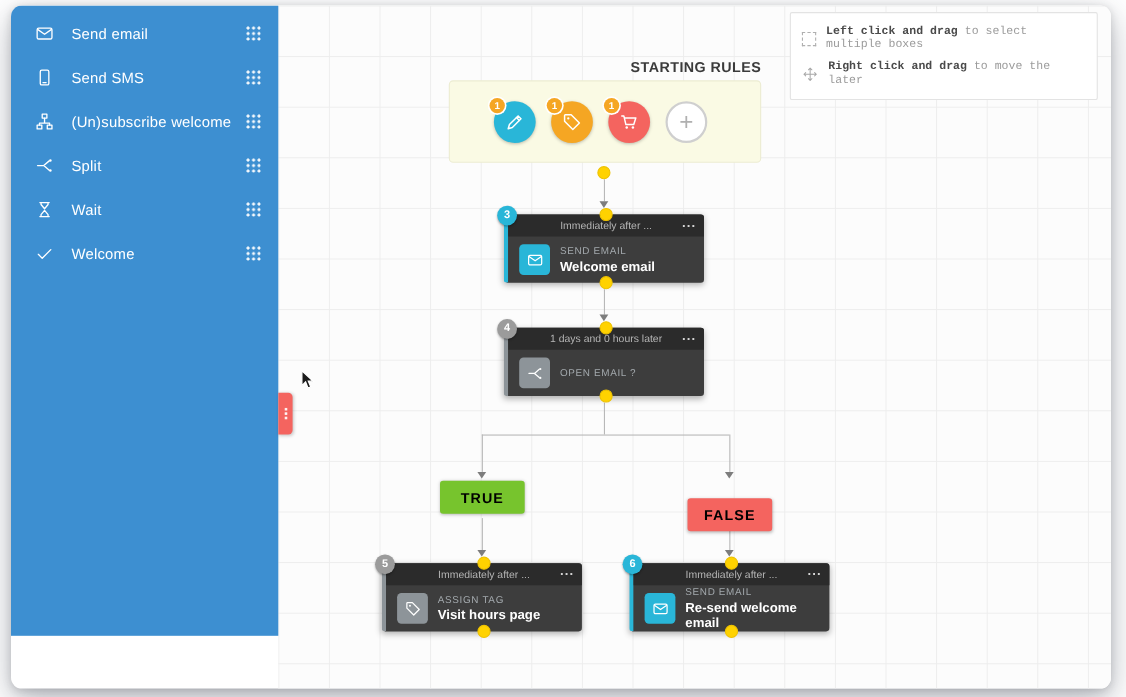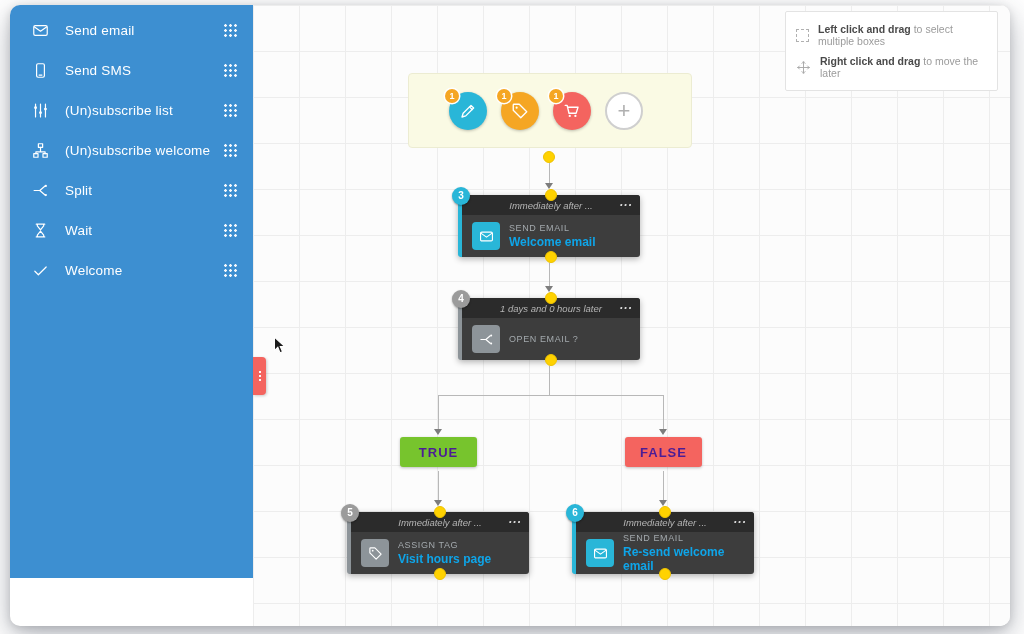--- a/index.html
+++ b/index.html
@@ -18,21 +18,21 @@
   .collapse-handle{position:absolute;left:243px;top:352px;width:13px;height:38px;background:#f4645f;border-radius:0 4px 4px 0;
         display:flex;align-items:center;justify-content:center;z-index:7;box-shadow:1px 1px 3px rgba(0,0,0,.2);cursor:pointer;}
   .collapse-dots{width:4px;height:12px;background-image:radial-gradient(circle at 2px 2px, rgba(255,255,255,.95) 1.1px, transparent 1.3px);background-size:4px 4px;}
 
   
   .canvas{position:absolute;left:243px;top:0;right:0;bottom:0;background-color:#fcfcfc;
         background-image:linear-gradient(to right,#ededed 1px,transparent 1px),linear-gradient(to bottom,#ededed 1px,transparent 1px);
         background-size:46px 46px;}
 
   
-  .legend{position:absolute;top:6px;right:12px;width:213px;background:#fff;border:1px solid #e3e3e3;border-radius:2px;padding:7px 10px;box-sizing:border-box;}
+  .legend{position:absolute;top:6px;right:12px;width:280px;background:#fff;border:1px solid #e3e3e3;border-radius:2px;padding:7px 10px;box-sizing:border-box;font-family:Liberation Mono, monospace;}
   .legend-row{display:flex;align-items:center;gap:9px;padding:4px 0;font-size:10.5px;color:#9b9b9b;}
   .legend-row b{color:#4a4a4a;}
   .sel-icon{width:11px;height:11px;border:1px dashed #b0b0b0;flex:none;}
   .mi{width:15px;height:15px;fill:none;stroke:#a8a8a8;stroke-width:1.5;stroke-linecap:round;flex:none;}
 
   
   .start-title{position:absolute;left:155px;top:48px;width:284px;text-align:right;font-size:13px;font-weight:800;color:#3b3b3b;letter-spacing:.4px;}
   .start-box{position:absolute;left:155px;top:68px;width:284px;height:75px;background:#fafae4;border:1px solid #ececd2;border-radius:4px;
         display:flex;align-items:center;padding-left:40px;gap:14px;box-sizing:border-box;}
   .trigger{width:38px;height:38px;border-radius:50%;position:relative;display:flex;align-items:center;justify-content:center;
@@ -50,36 +50,36 @@
   .vline{position:absolute;width:1px;background:#b8b8b8;z-index:1;}
   .hline{position:absolute;height:1px;background:#b8b8b8;z-index:1;}
   .arrow{position:absolute;width:0;height:0;border-left:4px solid transparent;border-right:4px solid transparent;border-top:6px solid #7d7d7d;
         transform:translateX(-50%);z-index:2;}
 
   
   .node{position:absolute;width:182px;height:62px;background:#3d3d3d;border-radius:3px;box-shadow:0 2px 6px rgba(0,0,0,.3);
         border-left:4px solid transparent;box-sizing:border-box;z-index:2;cursor:pointer;}
   .accent-blue{border-left-color:#29b6d8}.accent-gray{border-left-color:#8d9499}
   .node-header{height:20px;background:#2b2b2b;border-radius:3px 3px 0 0;display:flex;align-items:center;justify-content:center;position:relative;
-        color:#b5b5b5;font-size:9.5px;font-style:italic;}
+        color:#b5b5b5;font-size:9.5px;}
   .node-menu{position:absolute;right:7px;top:-2px;line-height:18px;color:#d6d6d6;font-size:12px;font-weight:700;letter-spacing:1px;cursor:pointer;}
   .node-body{height:42px;display:flex;align-items:center;padding:0 10px;gap:9px;box-sizing:border-box;}
   .node-icon{width:28px;height:28px;border-radius:4px;display:flex;align-items:center;justify-content:center;flex:none;}
   .ic-blue{background:#29b6d8}.ic-gray{background:#8d9499}
   .node-icon svg{width:15px;height:15px;fill:none;stroke:#fff;stroke-width:1.8;stroke-linecap:round;stroke-linejoin:round;}
   .node-type{font-size:9px;color:#a3a9ad;letter-spacing:.6px;}
-  .node-title{font-size:12px;color:#0ea5e9;font-weight:700;margin-top:2px;}
+  .node-title{font-size:12px;color:#ffffff;font-weight:700;margin-top:2px;}
   .badge{position:absolute;top:-8px;left:-10px;width:18px;height:18px;border-radius:50%;color:#fff;font-size:10px;font-weight:700;line-height:18px;
         text-align:center;box-shadow:0 1px 2px rgba(0,0,0,.35);z-index:4;}
   .badge.blue{background:#29b6d8}.badge.gray{background:#9b9b9b}
   .dot-top{left:50%;top:-6px;transform:translateX(-50%);}
   .dot-bottom{left:50%;bottom:-6px;transform:translateX(-50%);}
 
   
-  .branch-btn{position:absolute;width:77px;height:30px;border-radius:3px;color:#4c1d95;font-weight:700;font-size:13px;letter-spacing:1px;
+  .branch-btn{position:absolute;width:77px;height:30px;border-radius:3px;color:#000000;font-weight:700;font-size:13px;letter-spacing:1px;
         display:flex;align-items:center;justify-content:center;box-shadow:0 1px 3px rgba(0,0,0,.25);cursor:pointer;z-index:2;}
   .btn-true{background:#77c42d}.btn-false{background:#f4645f}
 
   .cursor{position:absolute;left:262px;top:331px;z-index:9;pointer-events:none;}
 </style>
 </head>
 <body>
 
 <div class="card">
 
@@ -97,30 +97,20 @@
     <div class="sidebar-item">
       <svg class="si" viewBox="0 0 24 24">
           <rect x="6.5" y="2.5" width="11" height="19" rx="2"></rect>
           <path d="M10 18.5h4"></path>
         </svg>
       <span class="label">Send SMS</span>
       <span class="grip"></span>
     </div>
 
 
-    <div class="sidebar-item">
-      <svg class="si" viewBox="0 0 24 24">
-          <path d="M5 3v18M12 3v18M19 3v18"></path>
-          <circle cx="5" cy="8" r="2" fill="#fff" stroke="none"></circle>
-          <circle cx="12" cy="15" r="2" fill="#fff" stroke="none"></circle>
-          <circle cx="19" cy="10" r="2" fill="#fff" stroke="none"></circle>
-        </svg>
-      <span class="label">(Un)subscribe list</span>
-      <span class="grip"></span>
-    </div>
 
     <div class="sidebar-item">
       <svg class="si" viewBox="0 0 24 24">
           <rect x="9" y="2.5" width="6" height="5"></rect>
           <rect x="2.5" y="16.5" width="6" height="5"></rect>
           <rect x="15.5" y="16.5" width="6" height="5"></rect>
           <path d="M12 7.5V14M5.5 16.5V14h13v2.5"></path>
         </svg>
       <span class="label">(Un)subscribe welcome</span>
       <span class="grip"></span>
@@ -174,20 +164,21 @@
         <svg class="mi" viewBox="0 0 24 24">
             <path d="M12 3v18M3 12h18M12 3l-2.5 2.5M12 3l2.5 2.5M12 21l-2.5-2.5M12 21l2.5-2.5M3 12l2.5-2.5M3 12l2.5 2.5M21 12l-2.5-2.5M21 12l-2.5 2.5"></path>
           </svg>
         <div class="legend-text">
           <b>Right click and drag</b>
           <span>to move the later</span>
         </div>
       </div>
     </div>
 
+    <div class="start-title">STARTING RULES</div>
     <div class="start-box">
       <div class="trigger trg-blue">
         <span class="t-badge">1</span>
         <svg class="ti" viewBox="0 0 24 24">
             <path d="M4 20l1.5-5L16 4.5l3.5 3.5L9 18.5 4 20z"></path>
             <path d="M14 6.5l3.5 3.5"></path>
           </svg>
       </div>
       <div class="trigger trg-orange">
         <span class="t-badge">1</span>
@@ -264,21 +255,21 @@
         </span>
         <div>
           <div class="node-type">OPEN EMAIL ?</div>
         </div>
       </div>
       <span class="dot dot-top"></span>
       <span class="dot dot-bottom"></span>
     </div>
 
     <div class="branch-btn btn-true" style="left:147px;top:432px">TRUE</div>
-    <div class="branch-btn btn-false" style="left:372px;top:432px">FALSE</div>
+    <div class="branch-btn btn-false" style="left:372px;top:448px">FALSE</div>
 
     <div class="node accent-gray" style="left:94px;top:507px">
       <span class="badge gray">5</span>
       <div class="node-header">
         <span>Immediately after ...</span>
         <span class="node-menu">...</span>
       </div>
       <div class="node-body">
         <span class="node-icon ic-gray">
           <svg viewBox="0 0 24 24">

